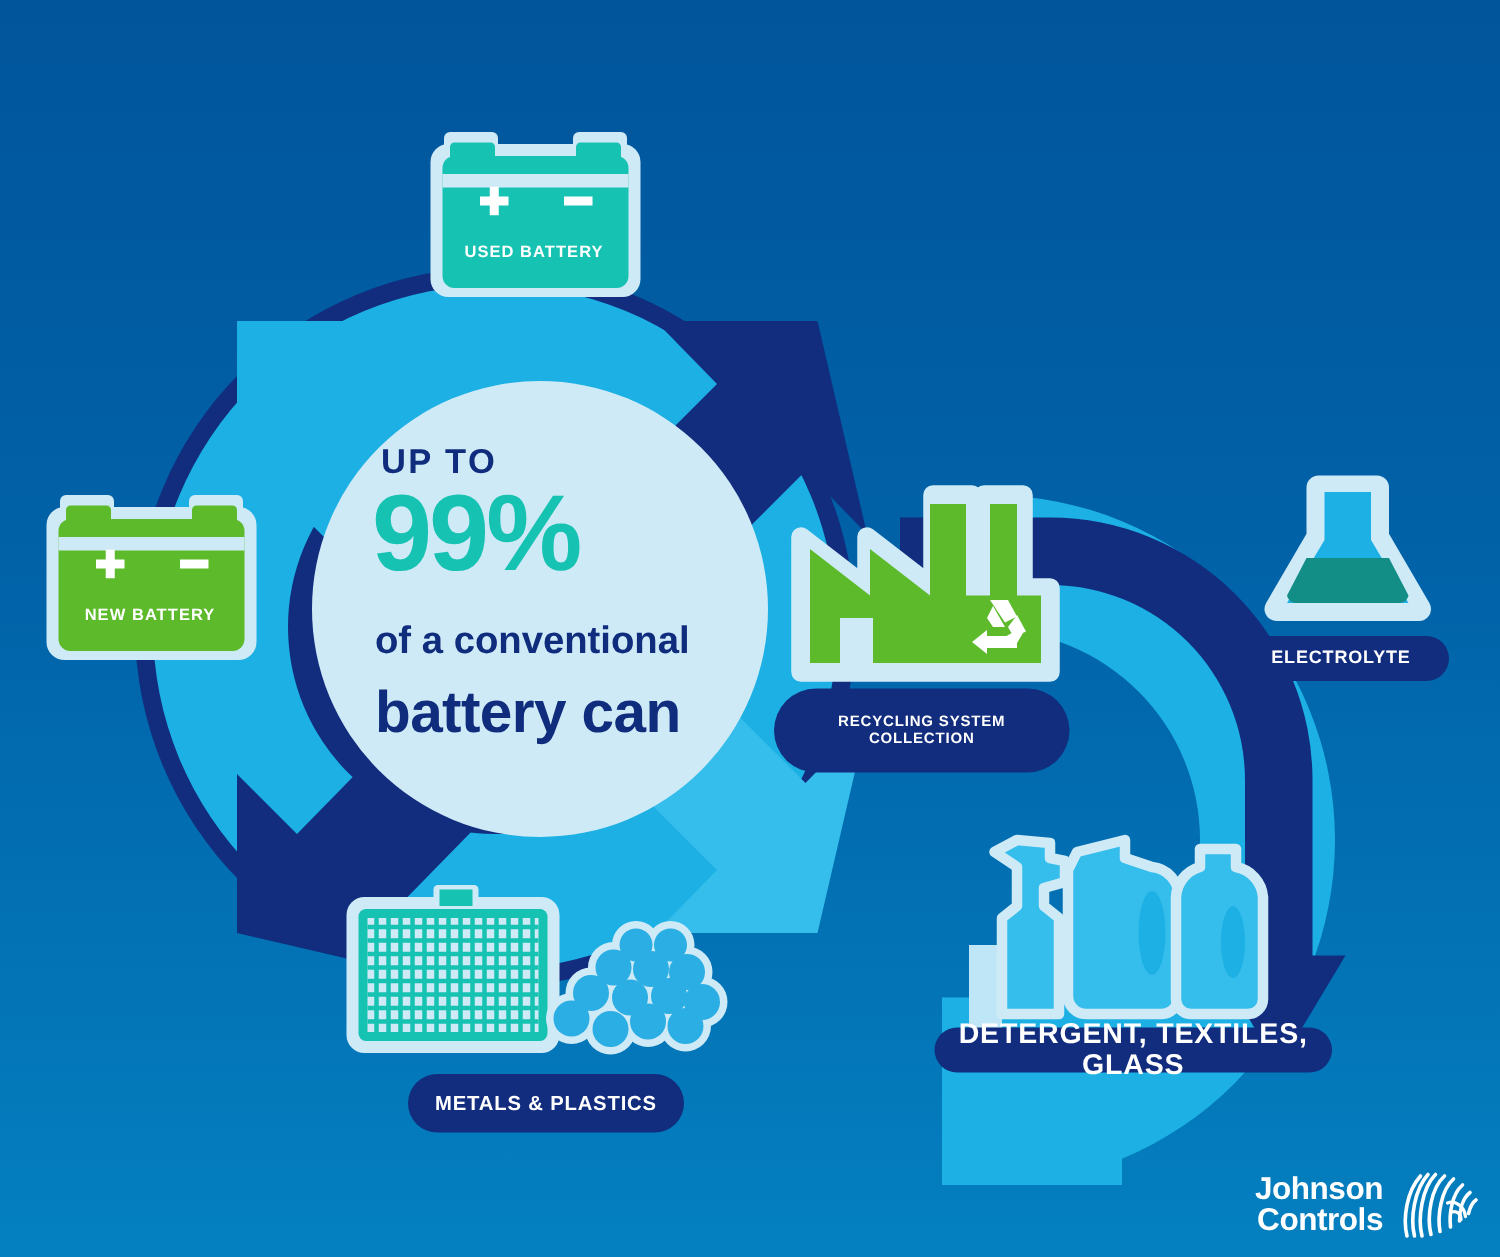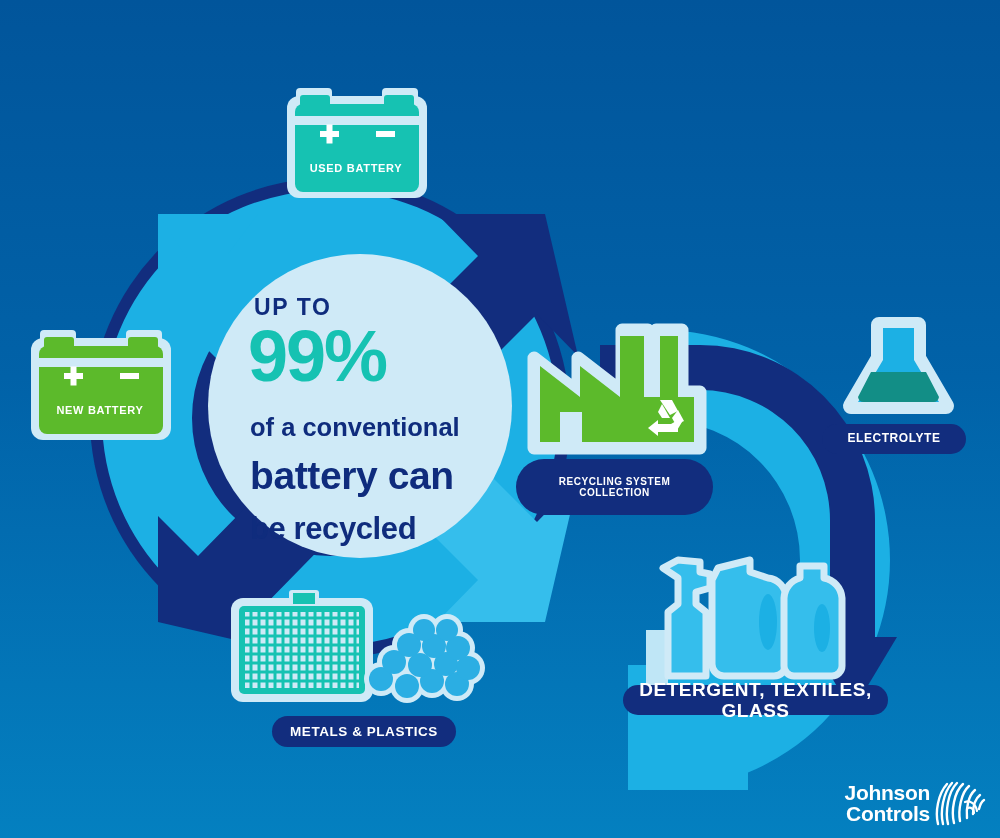--- a/index.html
+++ b/index.html
@@ -28,21 +28,21 @@
     letter-spacing: 0.55px;
     text-align: center;
     display: flex; align-items: center; justify-content: center;
     line-height: 1.12;
     white-space: pre-line;
     z-index: 40;
   }
   #pill-recycling { left: 516px; top: 459px; width: 197px; height: 56px; font-size: 10px; }
   #pill-electrolyte { left: 822px; top: 424px; width: 144px; height: 30px; font-size: 12px; }
   #pill-detergent   { left: 623px; top: 685px; width: 265px; height: 30px; font-size: 19px; }
-  #pill-metals      { left: 272px; top: 716px; width: 184px; height: 31px; font-size: 13.5px; }
+  #pill-metals      { left: 272px; top: 716px; width: 184px; height: 39px; font-size: 13.5px; }
 
   
   #stat {
     position: absolute;
     left: 232px; top: 294px;
     width: 268px;
     z-index: 35;
     text-align: left;
   }
   #stat-upto {
@@ -84,21 +84,21 @@
     text-align: center;
     white-space: nowrap;
   }
   #txt-used-battery { left: 292px; top: 162px; width: 128px; }
   #txt-new-battery  { left: 36px;  top: 404px; width: 128px; }
 
   
   #logo {
     position: absolute;
     right: 14px; bottom: 12px;
-    display: flex; align-items: center; 
+    display: flex; align-items: center; gap: 8px;
     z-index: 50;
   }
   #logo-words {
     color: #FFFFFF;
     font-weight: bold;
     font-size: 21px;
     line-height: 1.02;
     text-align: right;
     letter-spacing: -0.3px;
   }
@@ -328,21 +328,20 @@
 
     <div class="battery-text" id="txt-used-battery">USED BATTERY</div>
     <div class="battery-text" id="txt-new-battery">NEW BATTERY</div>
 
     <div id="stat">
       <div id="stat-upto">UP TO</div>
       <div id="stat-big">99%</div>
       <div id="stat-sub">
         <span id="stat-sub-l1">of a conventional</span>
         <span id="stat-sub-l2">battery can</span>
-        <span id="stat-sub-l3">be recycled</span>
       </div>
     </div>
 
     <div class="pill" id="pill-recycling">RECYCLING SYSTEM
 COLLECTION</div>
     <div class="pill" id="pill-electrolyte">ELECTROLYTE</div>
     <div class="pill" id="pill-detergent">DETERGENT, TEXTILES, GLASS</div>
     <div class="pill" id="pill-metals">METALS &amp; PLASTICS</div>
 
     <div id="logo">

